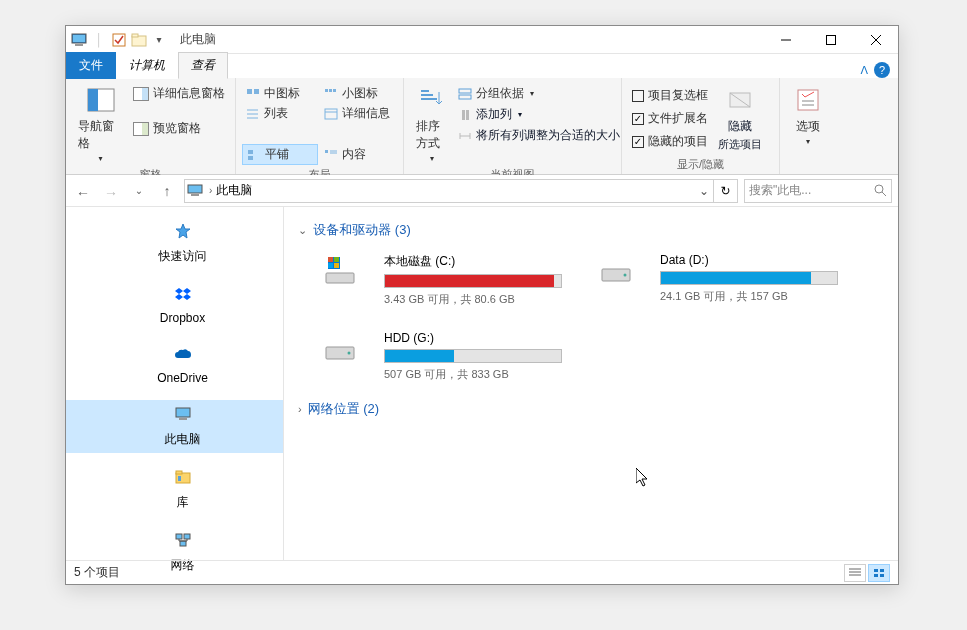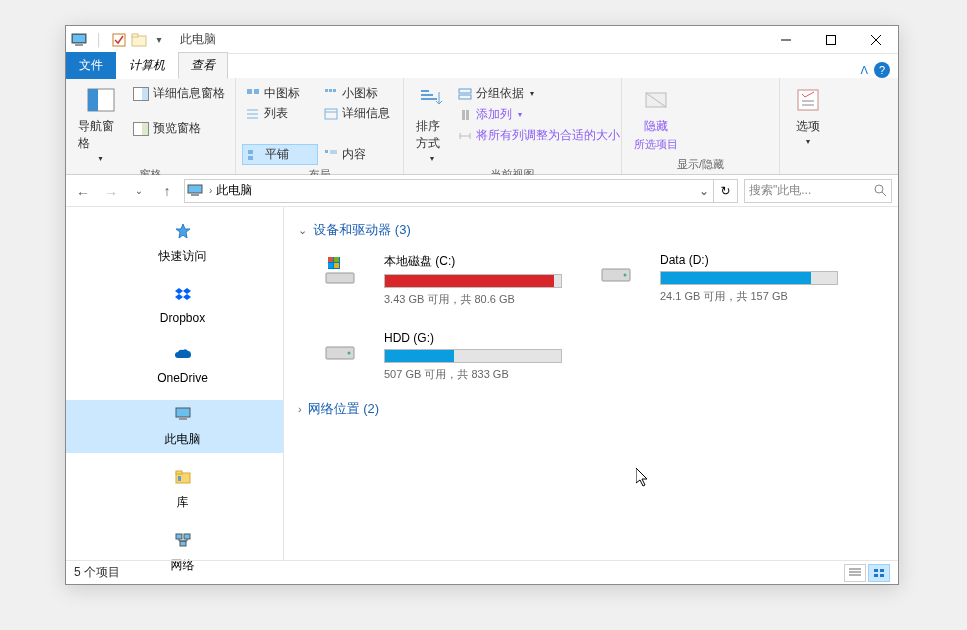--- a/index.html
+++ b/index.html
@@ -28,21 +28,21 @@
 .ribbon { height: 97px; background: #f5f5f5; border-bottom: 1px solid #d0d0d0; display:flex; font-size:12px; color:#333; }
 .ribbon-group { border-right:1px solid #e0e0e0; display:flex; flex-direction:column; padding: 4px 6px 0 6px; }
 .ribbon-group-body { flex:1; display:flex; }
 .ribbon-group-label { text-align:center; font-size:11px; color:#666; padding:2px 0; }
 .big-btn { display:flex; flex-direction:column; align-items:center; justify-content:flex-start; padding:2px 6px; gap:2px; }
 .big-btn .bicon { width:32px; height:32px; display:flex; align-items:center; justify-content:center; }
 .small-row { display:flex; align-items:center; gap:4px; padding:1px 4px; white-space:nowrap; }
 .small-row.sel { background:#cce8ff; border:1px solid #99d1ff; }
 .chk { width:12px; height:12px; border:1px solid #333; display:inline-flex; align-items:center; justify-content:center; font-size:10px; }
 .chk.checked::after { content:"✓"; color:#000; }
-.disabled { color:#8b5cf6; }
+.disabled { color:#0f172a; }
 
 .addrbar { height: 32px; background:#fff; display:flex; align-items:center; padding:3px 6px; gap:6px; border-bottom:1px solid #e5e5e5; }
 .nav-arrow { width:22px; height:22px; display:flex; align-items:center; justify-content:center; color:#606060; font-size:14px; }
 .addr-box { flex:1; height:24px; border:1px solid #cfcfcf; display:flex; align-items:center; font-size:12px; }
 .addr-icon { width:20px; display:flex; justify-content:center; }
 .addr-dd { width:18px; text-align:center; color:#555; }
 .refresh { width:24px; height:24px; border:1px solid #cfcfcf; display:flex; align-items:center; justify-content:center; font-size:12px; border-left:none; }
 .search-box { width:148px; height:24px; border:1px solid #cfcfcf; display:flex; align-items:center; font-size:12px; color:#888; padding:0 4px; }
 .search-box .sicon { margin-left:auto; }
 
@@ -259,20 +259,34 @@
               </svg>
               <span>将所有列调整为合适的大小</span>
             </div>
         </div>
       </div>
       <div class="ribbon-group-label">当前视图</div>
     </div>
 
     <div class="ribbon-group" style="width:158px;">
       <div class="ribbon-group-body">
+        <div style="display:flex;flex-direction:column;gap:4px;padding-top:4px;">
+          <div class="small-row">
+              <span class="chk"></span>
+              <span>项目复选框</span>
+            </div>
+          <div class="small-row">
+              <span class="chk checked"></span>
+              <span>文件扩展名</span>
+            </div>
+          <div class="small-row">
+              <span class="chk checked"></span>
+              <span>隐藏的项目</span>
+            </div>
+        </div>
         <div class="big-btn disabled">
           <div class="bicon">
               <svg width="24" height="22">
                 <rect x="2" y="4" width="20" height="14" fill="#eee" stroke="#bbb"></rect>
                 <line x1="2" y1="4" x2="22" y2="18" stroke="#bbb"></line>
               </svg>
             </div>
           <span>隐藏</span>
           <span style="font-size:11px;">所选项目</span>
         </div>

